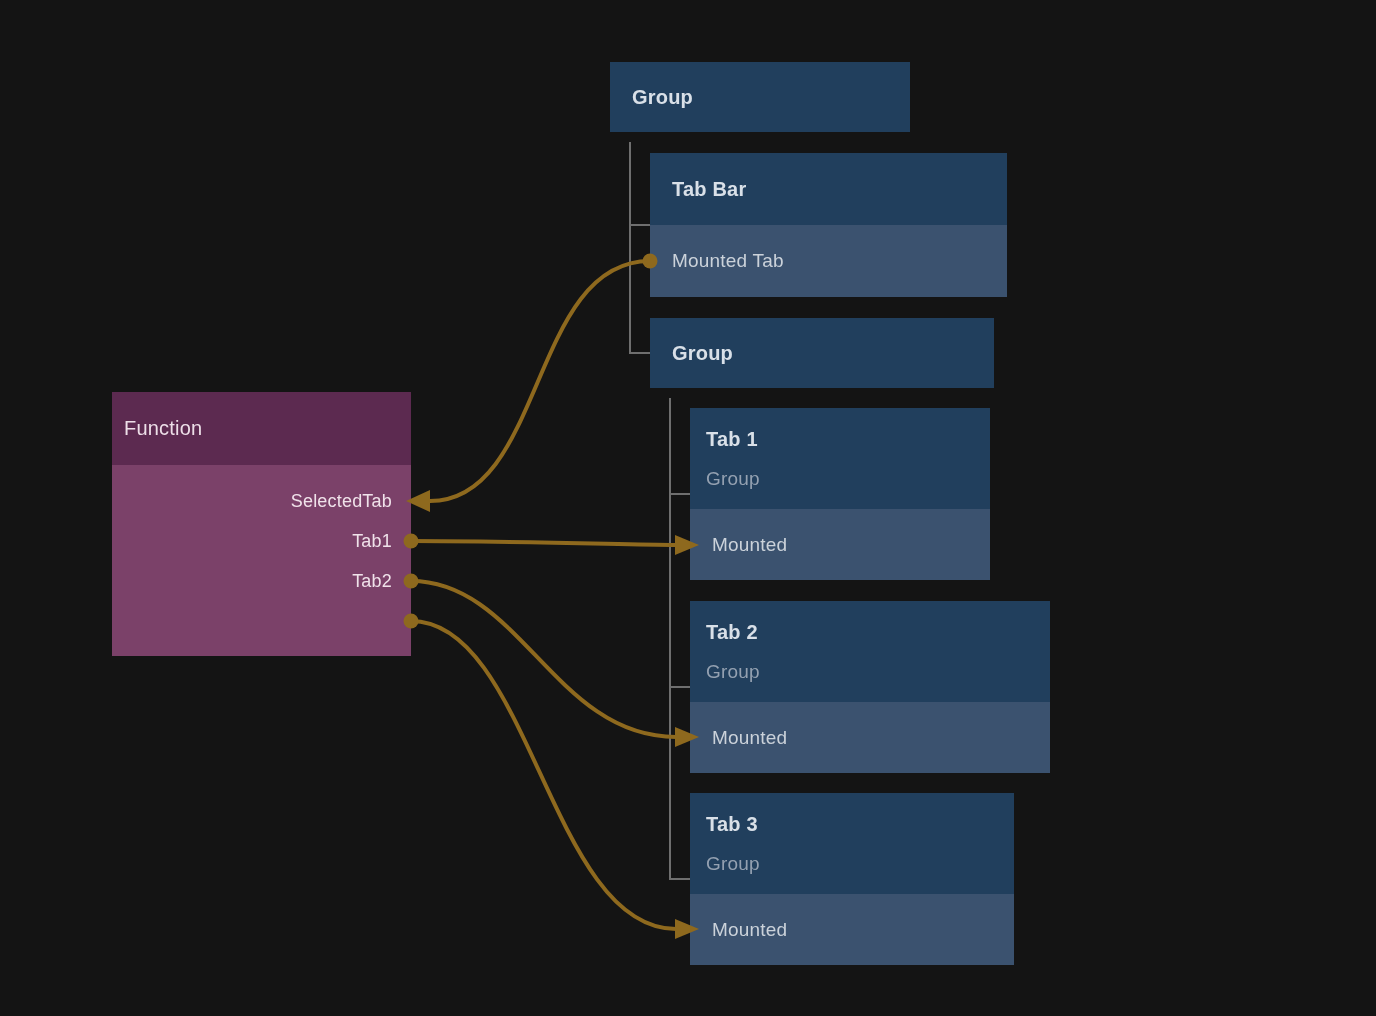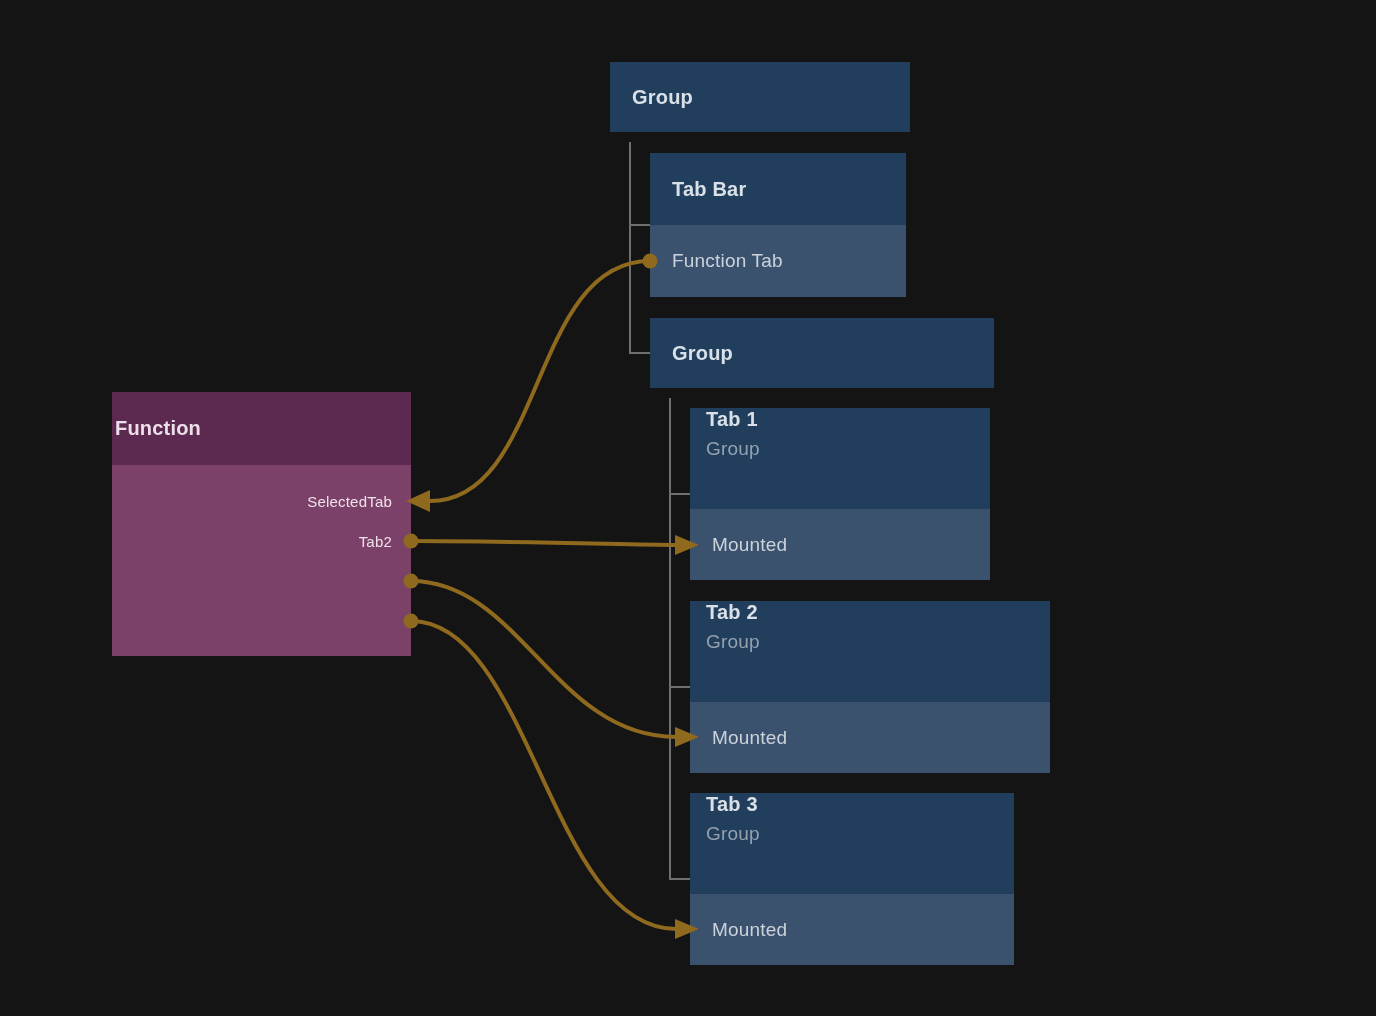--- a/index.html
+++ b/index.html
@@ -7,67 +7,70 @@
     position:relative;width:1376px;height:1016px;background:#141414;
     overflow:hidden;font-family:"Liberation Sans",sans-serif;
     -webkit-font-smoothing:antialiased;
   }
   .node{position:absolute;}
   
   .blue-hdr{
     background:#213f5d;color:#d9e0e8;font-size:20px;font-weight:700;
     display:flex;align-items:center;padding:0 22px;letter-spacing:.2px;
   }
-  .blue-hdr.two{flex-direction:column;align-items:flex-start;gap:7px;padding-left:16px;}
+  .blue-hdr.two{flex-direction:column;align-items:flex-start;justify-content:center;gap:17px;padding-left:16px;}
   .blue-hdr .subtitle{font-size:19px;font-weight:400;color:#94a1b1;letter-spacing:.2px;}
   .blue-row{
     background:#3b526f;color:#cbd2da;font-size:19px;font-weight:400;
     display:flex;align-items:center;padding:0 22px;letter-spacing:.2px;
   }
   
   .fn-hdr{
-    background:#5c2a50;color:#eddfe8;font-size:20px;font-weight:700;
-    display:flex;align-items:center;padding:0 3px;height:73px;letter-spacing:.2px;
+    background:#5c2a50;color:#eddfe8;font-size:20px;font-weight:400;
+    display:flex;align-items:center;padding:0 12px;height:73px;letter-spacing:.2px;
   }
   .fn-body{background:#7b4169;padding-top:16px;height:175px;}
   .fn-port{
     height:40px;display:flex;align-items:center;justify-content:flex-end;
-    padding-right:19px;color:#f0e2ea;font-size:15px;letter-spacing:.2px;
+    padding-right:19px;color:#f0e2ea;font-size:18px;letter-spacing:.2px;
   }
   svg.overlay{position:absolute;left:0;top:0;pointer-events:none;}
 </style>
 </head>
 <body>
 
 <div class="canvas">
 
   <div class="node" style="left:112px;top:392px;width:299px;">
     <div class="fn-hdr">
       <span>Function</span>
     </div>
     <div class="fn-body">
       <div class="fn-port">
         <span>SelectedTab</span>
       </div>
       <div class="fn-port">
+        <span>Tab1</span>
+      </div>
+      <div class="fn-port">
         <span>Tab2</span>
       </div>
     </div>
   </div>
 
   <div class="node blue-hdr" style="left:610px;top:62px;width:256px;height:70px;">
     <span>Group</span>
   </div>
 
-  <div class="node" style="left:650px;top:153px;width:256px;">
+  <div class="node" style="left:650px;top:153px;width:357px;">
     <div class="blue-hdr" style="height:72px;">
       <span>Tab Bar</span>
     </div>
     <div class="blue-row" style="height:72px;">
-      <span>Function Tab</span>
+      <span>Mounted Tab</span>
     </div>
   </div>
 
   <div class="node blue-hdr" style="left:650px;top:318px;width:300px;height:70px;">
     <span>Group</span>
   </div>
 
   <div class="node" style="left:690px;top:408px;width:300px;">
     <div class="blue-hdr two" style="height:101px;">
       <span>Tab 1</span>

